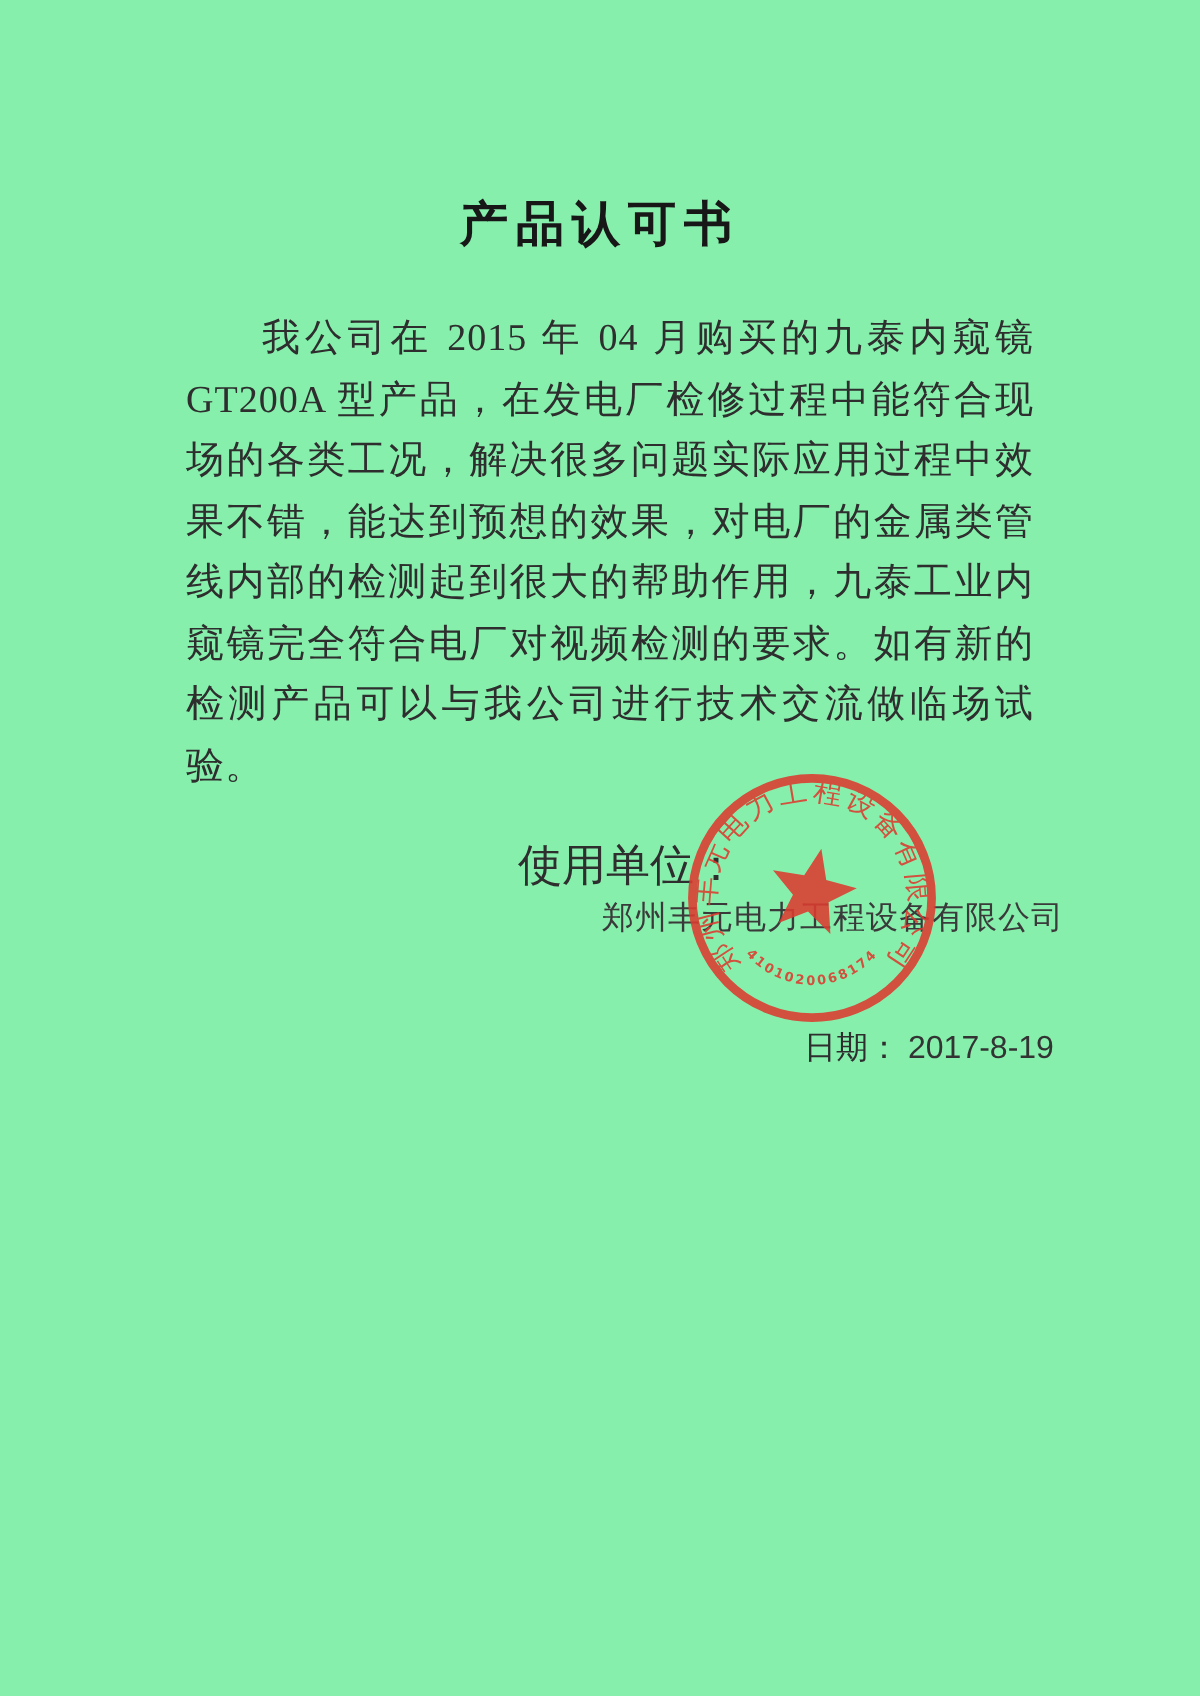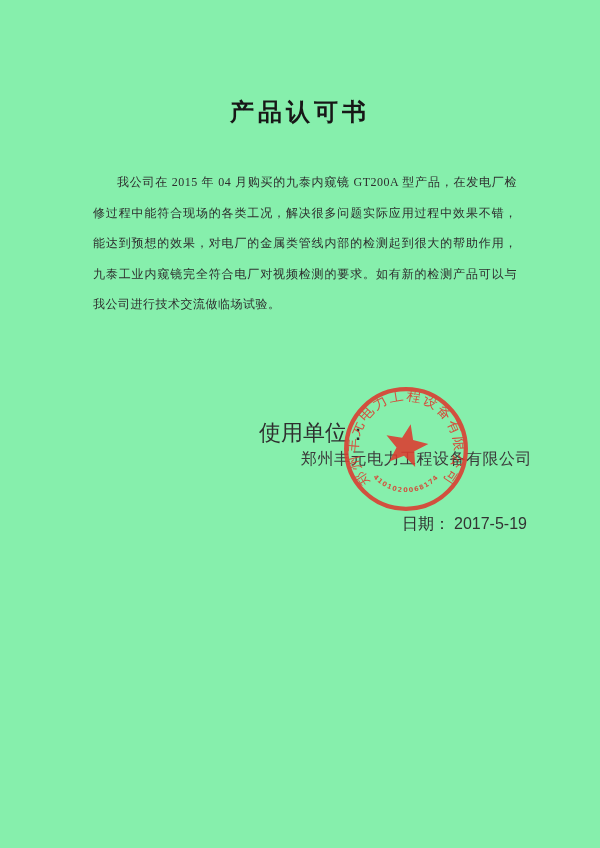--- a/index.html
+++ b/index.html
@@ -20,24 +20,24 @@
     left: 0;
     width: 100%;
     text-align: center;
     font-size: 24px;
     font-weight: 600;
     letter-spacing: 4px;
     color: #171717;
   }
   .doc-body {
     position: absolute;
-    top: 167px;
+    top: 155px;
     left: 93px;
     width: 424px;
-    font-size: 12px;
+    font-size: 19px;
     line-height: 30.5px;
     text-align: justify;
     text-indent: 2em;
     color: #2e2e2e;
     letter-spacing: 0.5px;
   }
   .sig-label {
     position: absolute;
     top: 418px;
     left: 259px;
@@ -104,16 +104,16 @@
     <polygon fill="#dd3b2f" transform="rotate(12 75 72)" points="75,46 81.5,63.1 99.7,64 85.5,75.4 90.3,93 75,83 59.7,93 64.5,75.4 50.3,64 68.5,63.1"></polygon>
     <text font-size="16.5" fill="#dd3b2f" letter-spacing="2">
       <textPath href="#arcTop" startOffset="50%" text-anchor="middle">郑州丰元电力工程设备有限公司</textPath>
     </text>
     <text class="stamp-digits" font-size="7.5" fill="#dd3b2f" letter-spacing="1.4">
       <textPath href="#arcBottom" startOffset="50%" text-anchor="middle">4101020068174</textPath>
     </text>
   </svg>
 
   <div class="date-line">
-    <span>日期：</span><span class="date-value">2017-5-19</span>
+    <span>日期：</span><span class="date-value">2017-8-19</span>
   </div>
 
 </div>
 
 </body></html>

